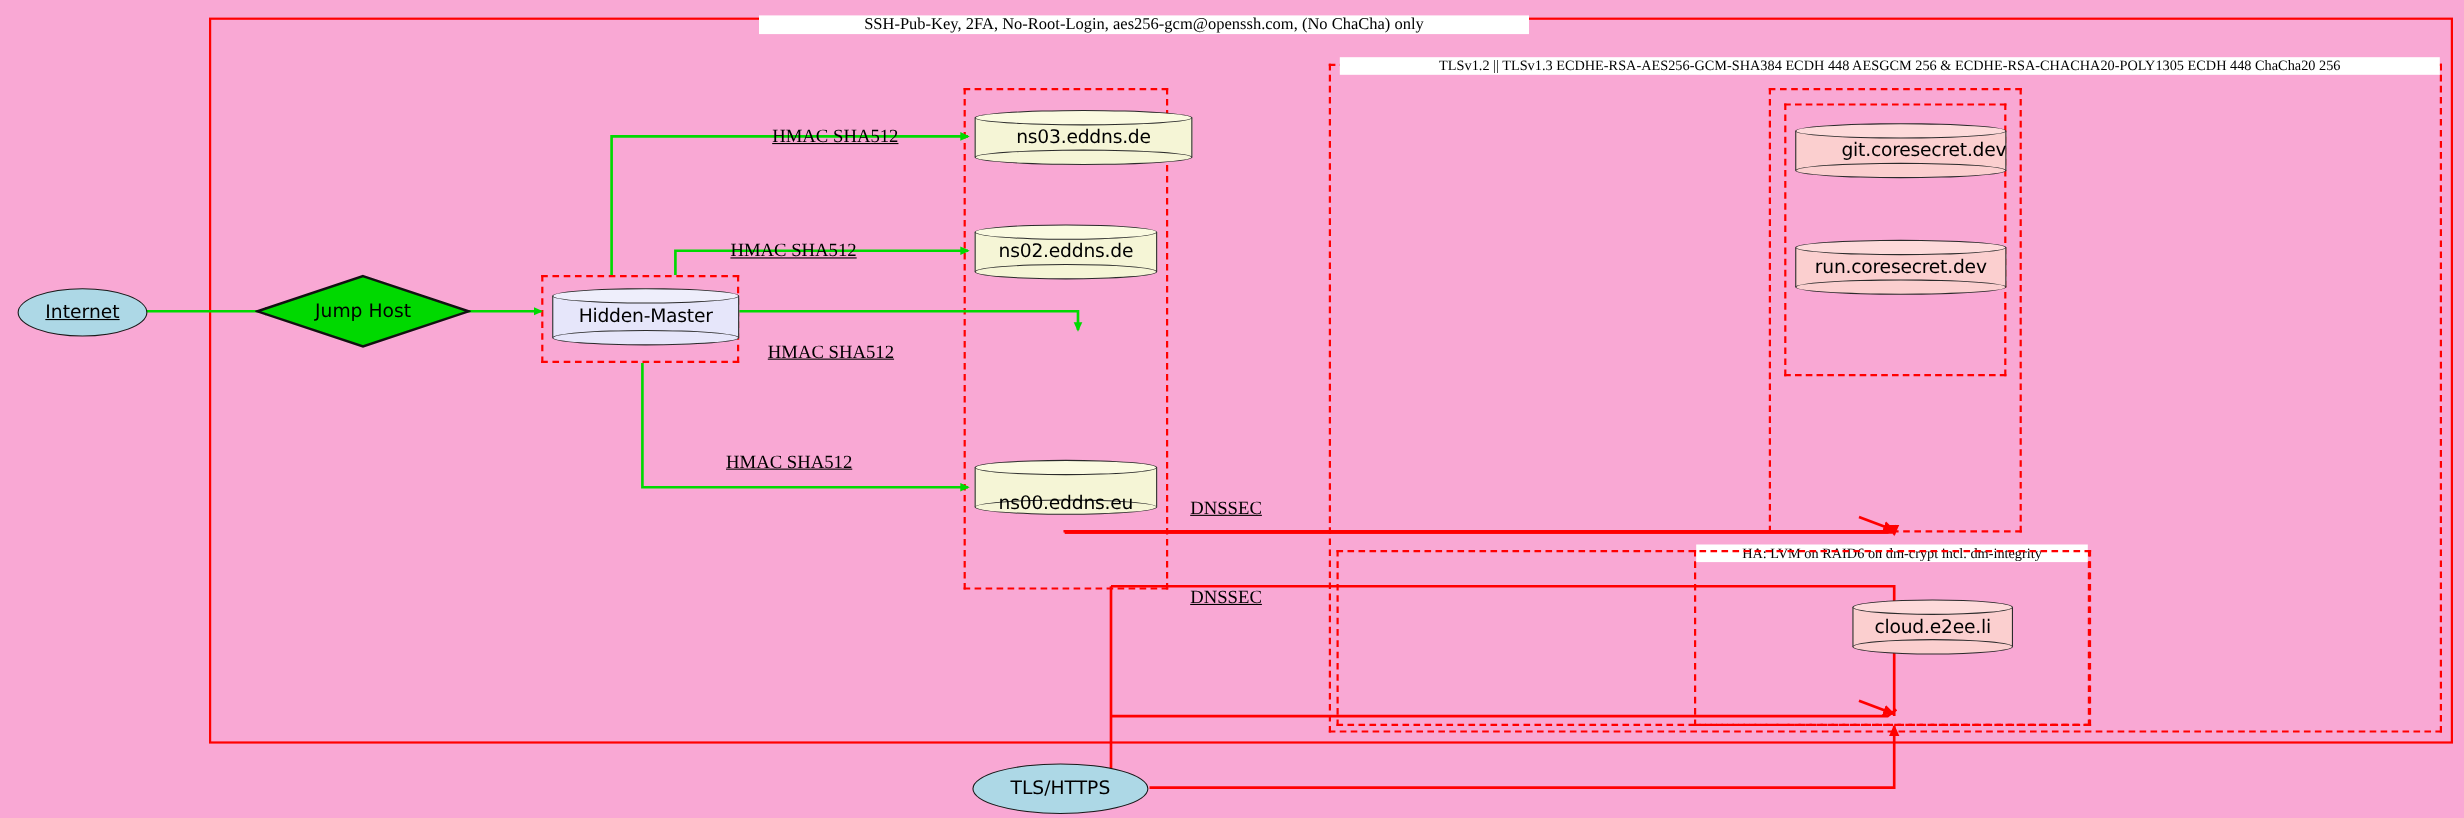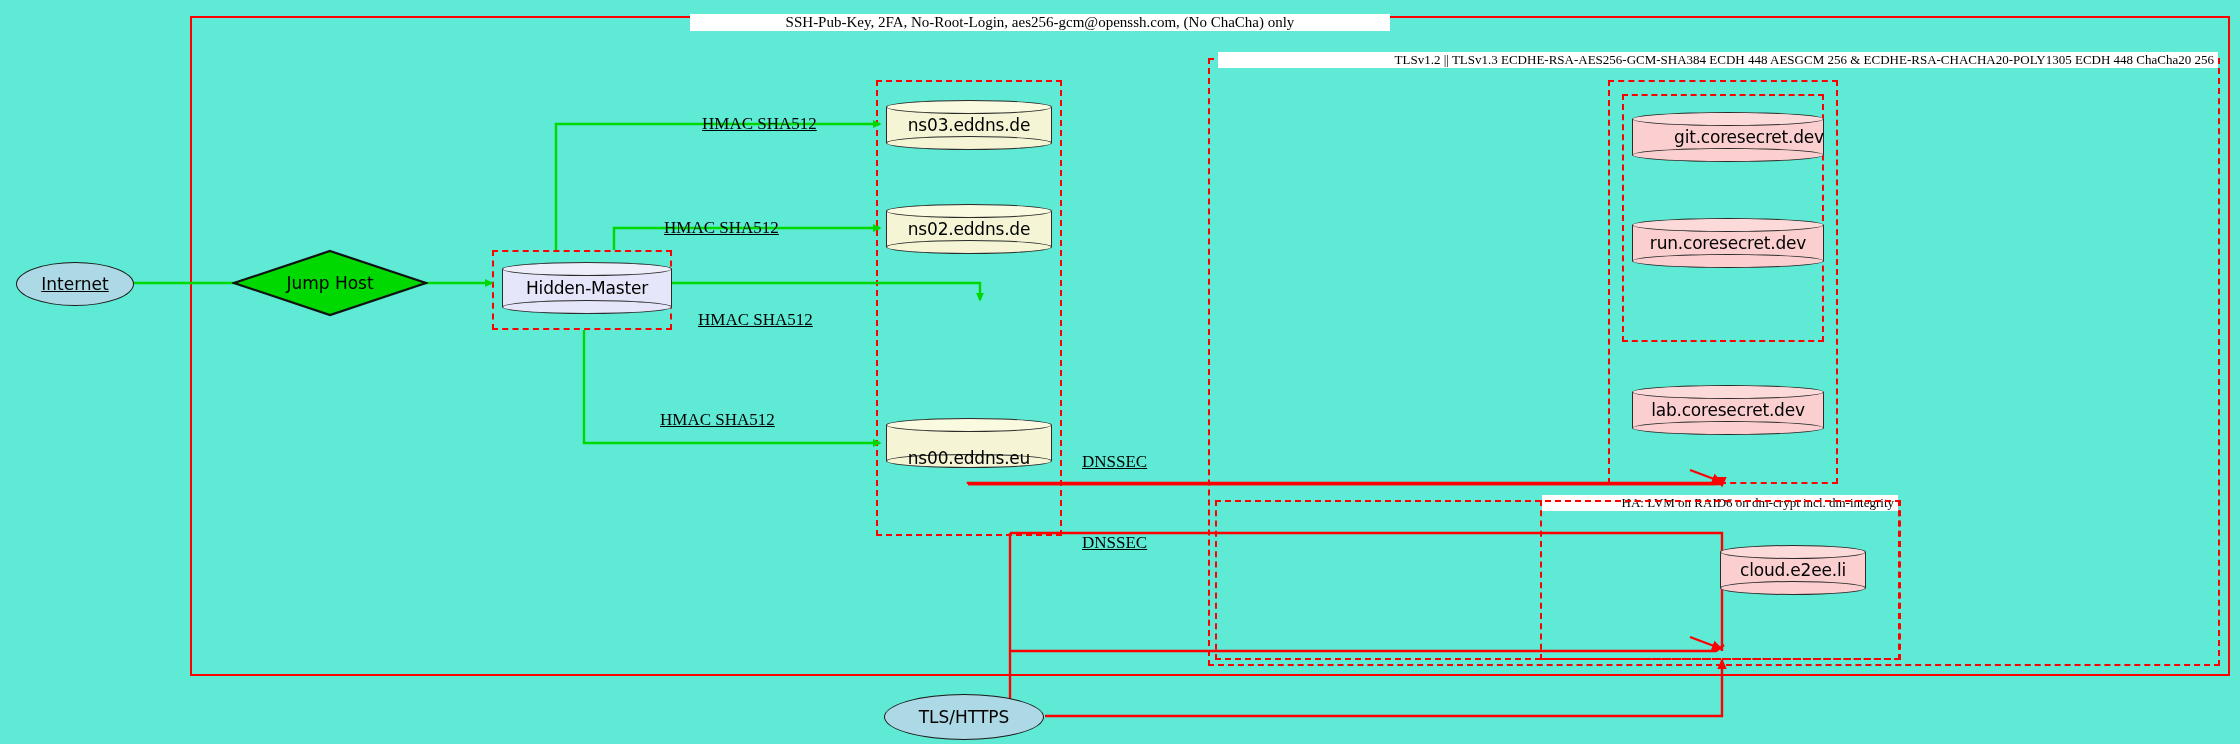--- a/index.html
+++ b/index.html
@@ -6,21 +6,21 @@
   * { box-sizing: border-box; }
   html, body {
     margin: 0; padding: 0;
     background: #ffffff;
     font-family: "Liberation Sans", sans-serif;
   }
   #canvas {
     position: relative;
     width: 2240px;
     height: 744px;
-    background: #5eead4;
+    background: #f9a8d4;
     overflow: hidden;
   }
   svg.layer {
     position: absolute;
     left: 0; top: 0;
     width: 2240px; height: 744px;
     pointer-events: none;
   }
 
   
@@ -32,21 +32,21 @@
   .cluster.dashed { border-style: dashed; }
 
   .cluster-label {
     position: absolute;
     font-family: "Liberation Serif", serif;
     font-size: 15px;
     color: #000000;
     white-space: nowrap;
     text-align: center;
   }
-  .cluster-label.small { font-size: 13px; text-align: right; }
+  .cluster-label.small { font-size: 13px; }
 
   
   .cyl {
     position: absolute;
     display: flex;
     align-items: center;
     justify-content: center;
   }
   .cyl-body {
     position: absolute;
@@ -215,21 +215,21 @@
     <span>Jump Host</span>
   </div>
 
   <div class="cyl fill-lavender" style="left:502px; top:262px; width:170px; height:52px;">
     <div class="cyl-body"></div>
     <div class="cyl-bot"></div>
     <div class="cyl-top"></div>
     <span class="cyl-text">Hidden-Master</span>
   </div>
 
-  <div class="cyl fill-yellow" style="left:886px; top:100px; width:166px; height:50px;text-align:center;">
+  <div class="cyl fill-yellow" style="left:886px; top:100px; width:198px; height:50px;text-align:center;">
     <div class="cyl-body"></div>
     <div class="cyl-bot"></div>
     <div class="cyl-top"></div>
     <span class="cyl-text">ns03.eddns.de</span>
   </div>
 
   <div class="cyl fill-yellow" style="left:886px; top:204px; width:166px; height:50px;">
     <div class="cyl-body"></div>
     <div class="cyl-bot"></div>
     <div class="cyl-top"></div>
@@ -251,28 +251,22 @@
     <span class="cyl-text">git.coresecret.dev</span>
   </div>
 
   <div class="cyl fill-pink" style="left:1632px; top:218px; width:192px; height:50px;">
     <div class="cyl-body"></div>
     <div class="cyl-bot"></div>
     <div class="cyl-top"></div>
     <span class="cyl-text">run.coresecret.dev</span>
   </div>
 
-  <div class="cyl fill-pink" style="left:1632px; top:385px; width:192px; height:50px;">
-    <div class="cyl-body"></div>
-    <div class="cyl-bot"></div>
-    <div class="cyl-top"></div>
-    <span class="cyl-text">lab.coresecret.dev</span>
-  </div>
-
-  <div class="cyl fill-pink" style="left:1720px; top:545px; width:146px; height:50px;">
+
+  <div class="cyl fill-pink" style="left:1684px; top:545px; width:146px; height:50px;">
     <div class="cyl-body"></div>
     <div class="cyl-bot"></div>
     <div class="cyl-top"></div>
     <span class="cyl-text">cloud.e2ee.li</span>
   </div>
 
   <div class="ellipse" style="left:884px; top:694px; width:160px; height:46px;">
     <span>TLS/HTTPS</span>
   </div>
 

